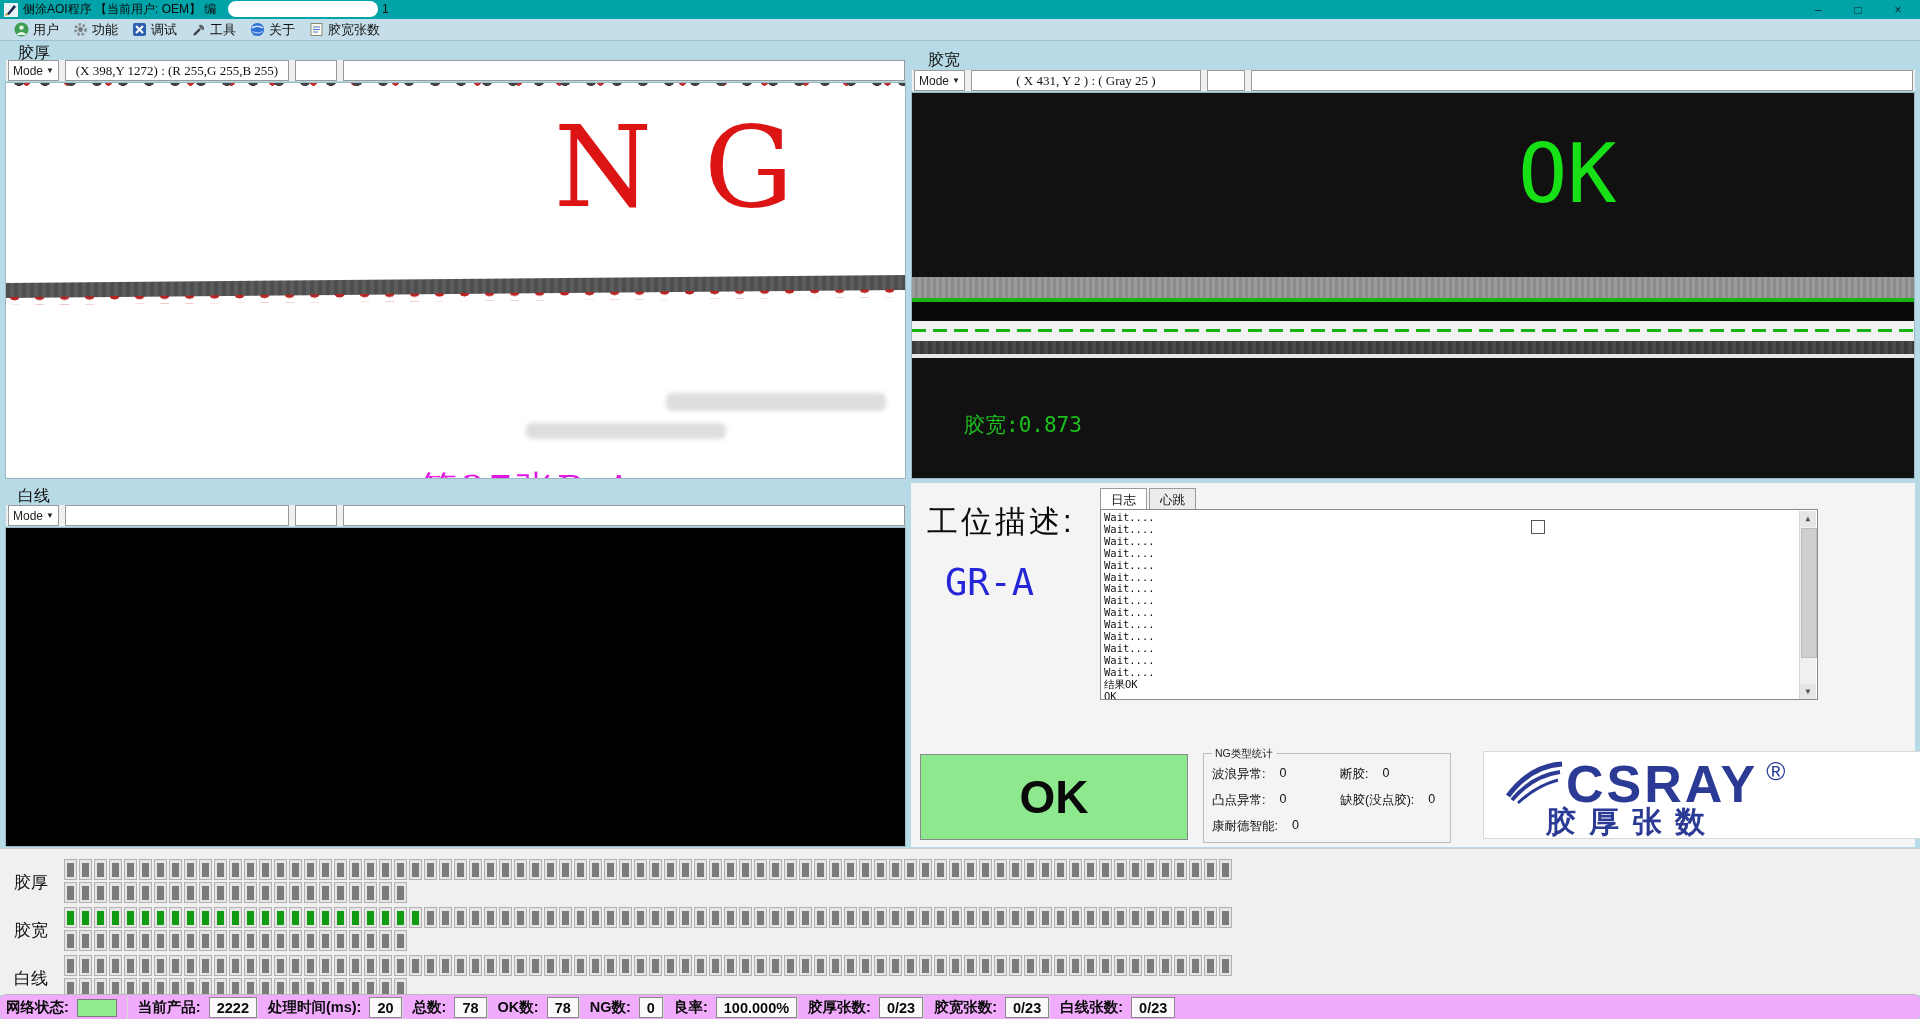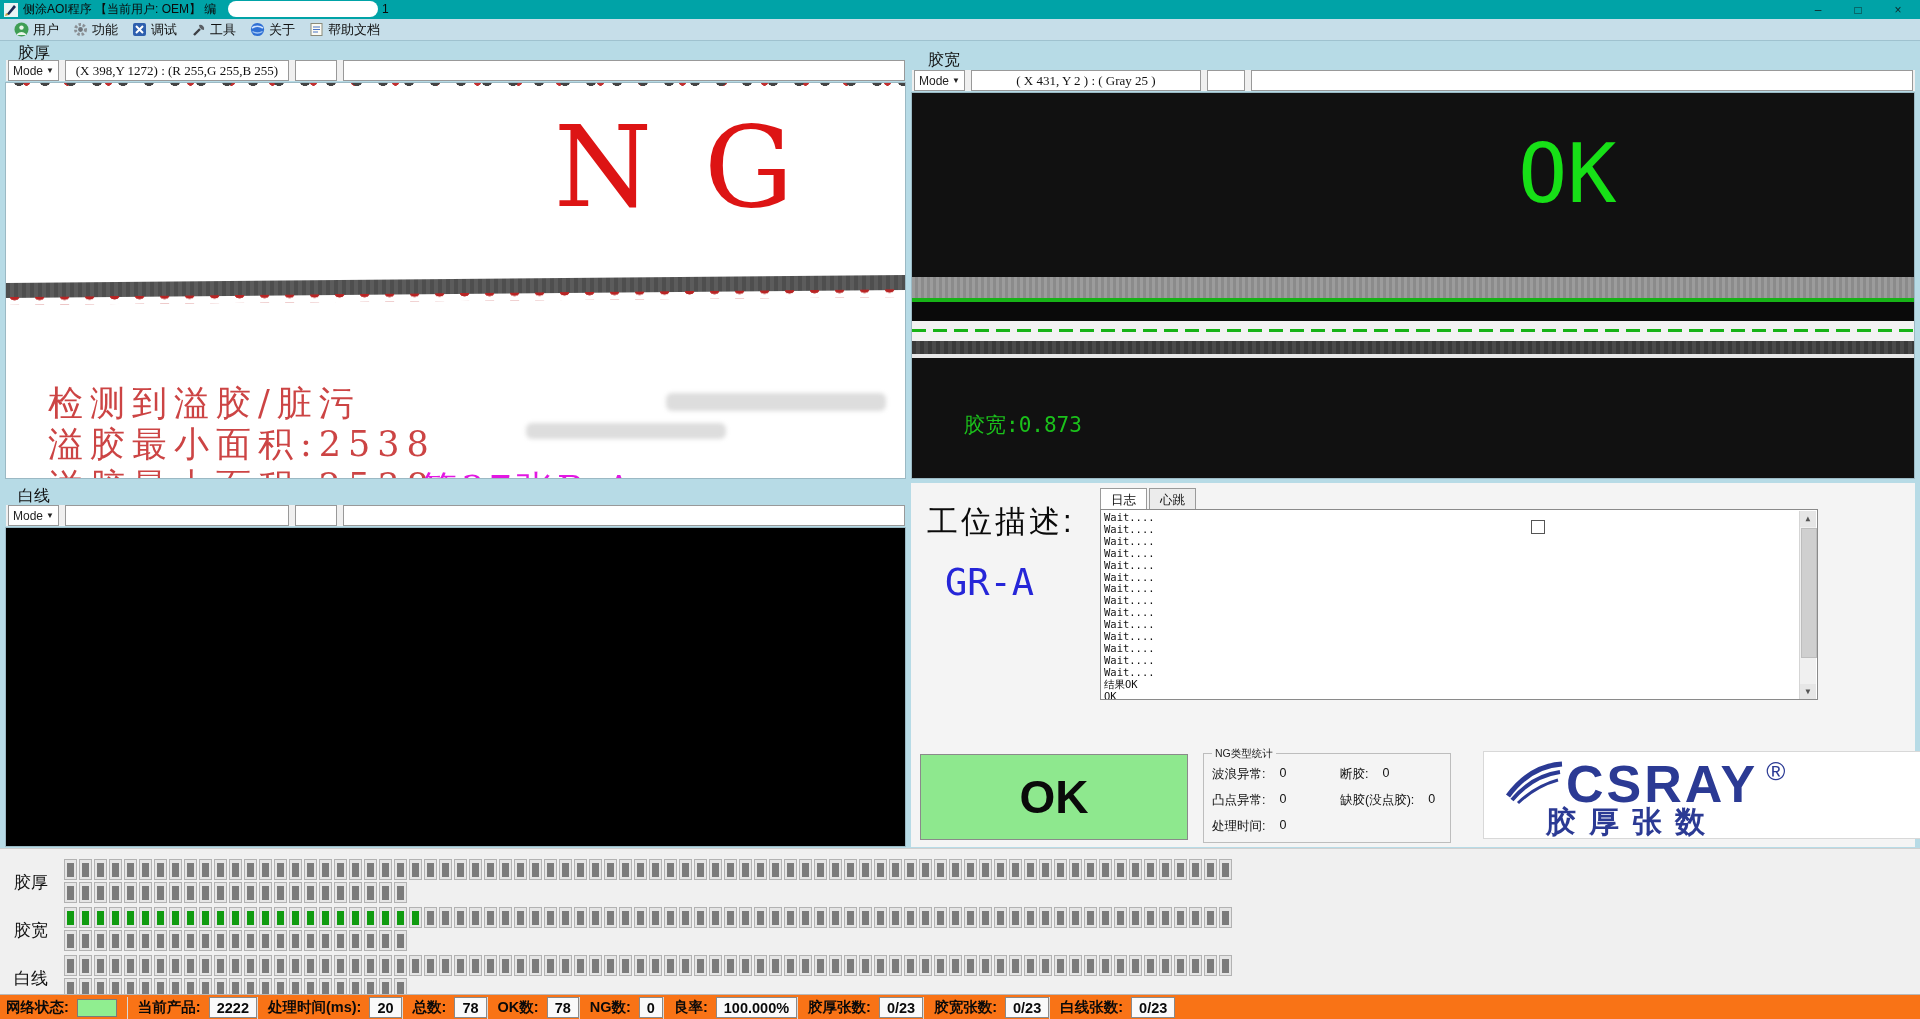--- a/index.html
+++ b/index.html
@@ -60,21 +60,21 @@
   .logo-reg{font-size:26px;color:#2b3a94;margin-left:8px;line-height:1;}
   .logo-sub{position:absolute;left:62px;top:50px;font-size:30px;font-weight:bold;color:#2b3a94;letter-spacing:13px;white-space:nowrap;}
   
   .ind-area{position:absolute;left:0;top:848px;width:1920px;height:146px;background:#f0f0f0;border-top:1px solid #cfcfcf;}
   .ind-label{position:absolute;left:14px;font-size:17px;color:#111;}
   .sq-row{position:absolute;left:64px;display:flex;}
   .sq{width:11px;height:19px;border:1px solid #b2b2b2;background:#e5e5e5;margin-right:2px;display:flex;align-items:center;justify-content:center;}
   .sq i{display:block;width:7px;height:14px;background:#7b7b7b;}
   .sq.on i{background:#0f9b0f;}
   
-  .statusbar{position:absolute;left:0;top:994px;width:1920px;height:25px;background:#f97316;border-top:1px solid #b9b9b9;display:flex;align-items:center;font-size:14.5px;color:#0a0a0a;}
+  .statusbar{position:absolute;left:0;top:994px;width:1920px;height:25px;background:#f0abfc;border-top:1px solid #b9b9b9;display:flex;align-items:center;font-size:14.5px;color:#0a0a0a;border-radius:6px;}
   .sb-net-label{font-weight:bold;margin-left:6px;}
   .sb-net-box{width:38px;height:16px;background:#90ee90;border:1px solid #7a7a7a;margin:0 10px 0 8px;}
   .sb-item{display:flex;align-items:center;border-left:1px solid #d8d8d8;padding-left:10px;height:22px;}
   .sb-label{font-weight:bold;white-space:nowrap;}
   .sb-value{margin-left:8px;padding:0 7px;height:19px;display:flex;align-items:center;border:1px solid #8a8a8a;background:#fafafa;font-weight:bold;white-space:nowrap;}
 </style>
 </head>
 <body>
 
 <div id="root">
@@ -131,21 +131,21 @@
           <path d="M2 6 Q7.5 2.5 13 6" stroke="#cfe2ff" stroke-width="1.6" fill="none"></path>
           <path d="M2.5 9.5 Q7.5 12.5 12.5 9.5" stroke="#9fc4f4" stroke-width="1.4" fill="none"></path>
         </svg>
       <span>关于</span>
     </div>
     <div class="menu-item">
       <svg width="15" height="15" viewBox="0 0 15 15">
           <rect x="2" y="1.5" width="11" height="12" fill="#fbfbf4" stroke="#8a8a7a"></rect>
           <path d="M4 5 H11 M4 7.5 H11 M4 10 H9" stroke="#4a74c4" stroke-width="1.2"></path>
         </svg>
-      <span>帮助文档</span>
+      <span>胶宽张数</span>
     </div>
   </div>
 
   <span class="panel-label" style="left:18px;top:43px;">胶厚</span>
   <div class="toolbar" style="left:6px;top:60px;width:899px;">
     <div class="mode-btn" style="margin-left:2px;">
         <span>Mode</span>
         <span style="font-size:8px;">▼</span>
       </div>
     <div class="tb-box" style="width:222px;">
@@ -155,25 +155,20 @@
     <div class="tb-box" style="width:560px;"></div>
   </div>
   <div class="img-area" style="left:5px;top:82px;width:899px;height:395px;background:#fff;">
     <div class="top-fringe"></div>
     <div class="ng-text">NG</div>
     <div class="glue-strip">
         <div class="scallop"></div>
       </div>
     <div class="smudge" style="left:660px;top:310px;width:220px;height:18px;"></div>
     <div class="smudge" style="left:520px;top:340px;width:200px;height:16px;"></div>
-    <div class="overlay-lines">
-      <div>检测到溢胶/脏污</div>
-      <div>溢胶最小面积:2538</div>
-      <div>溢胶最大面积:2538</div>
-    </div>
     <div class="frame-label">第37张R-A</div>
   </div>
 
   <span class="panel-label" style="left:928px;top:50px;">胶宽</span>
   <div class="toolbar" style="left:912px;top:70px;width:1003px;">
     <div class="mode-btn" style="margin-left:2px;">
         <span>Mode</span>
         <span style="font-size:8px;">▼</span>
       </div>
     <div class="tb-box" style="width:228px;">
@@ -258,21 +253,21 @@
           </div>
           <div class="ng-cell">
             <span>凸点异常:</span>
             <span class="v">0</span>
           </div>
           <div class="ng-cell">
             <span>缺胶(没点胶):</span>
             <span class="v">0</span>
           </div>
           <div class="ng-cell">
-            <span>处理时间:</span>
+            <span>康耐德智能:</span>
             <span class="v">0</span>
           </div>
         </div>
     </div>
 
     <div class="logo-box">
       <div class="logo-row">
         <svg width="64" height="48" viewBox="0 0 64 48">
           <path d="M6 38 Q28 8 60 6" stroke="#2b3a94" stroke-width="5" fill="none"></path>
           <path d="M10 42 Q30 18 58 14" stroke="#2b3a94" stroke-width="4" fill="none"></path>

